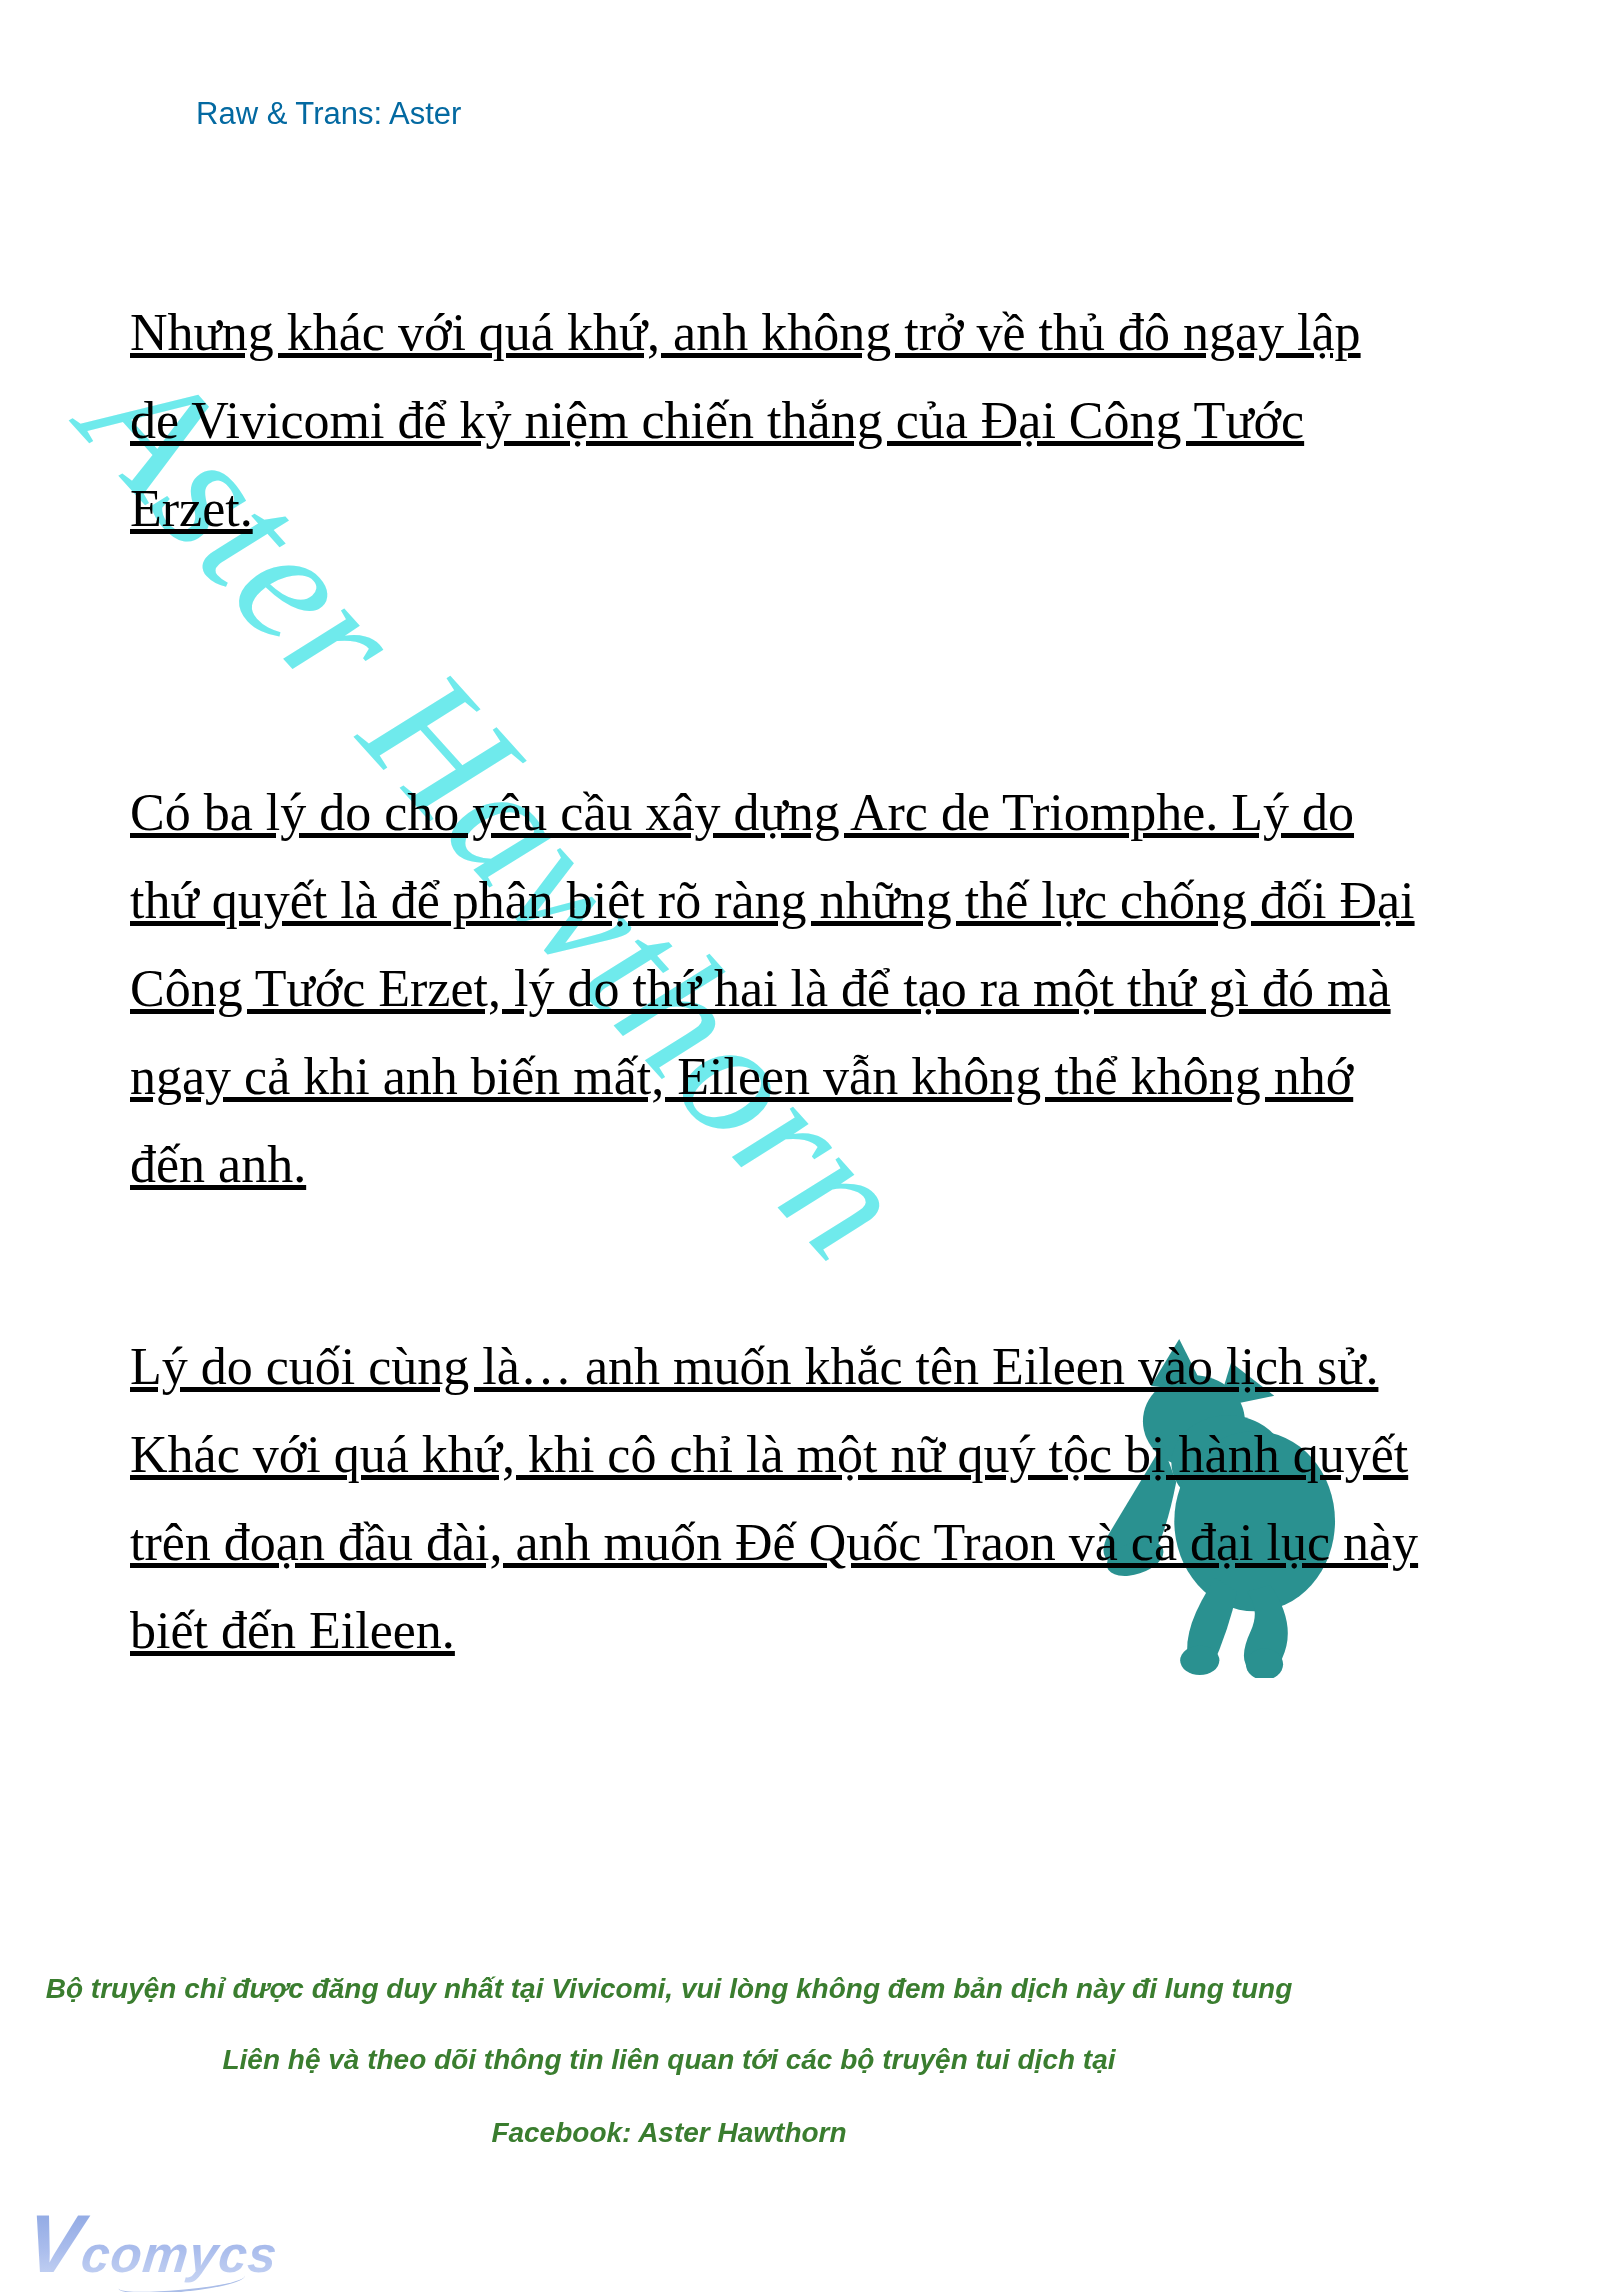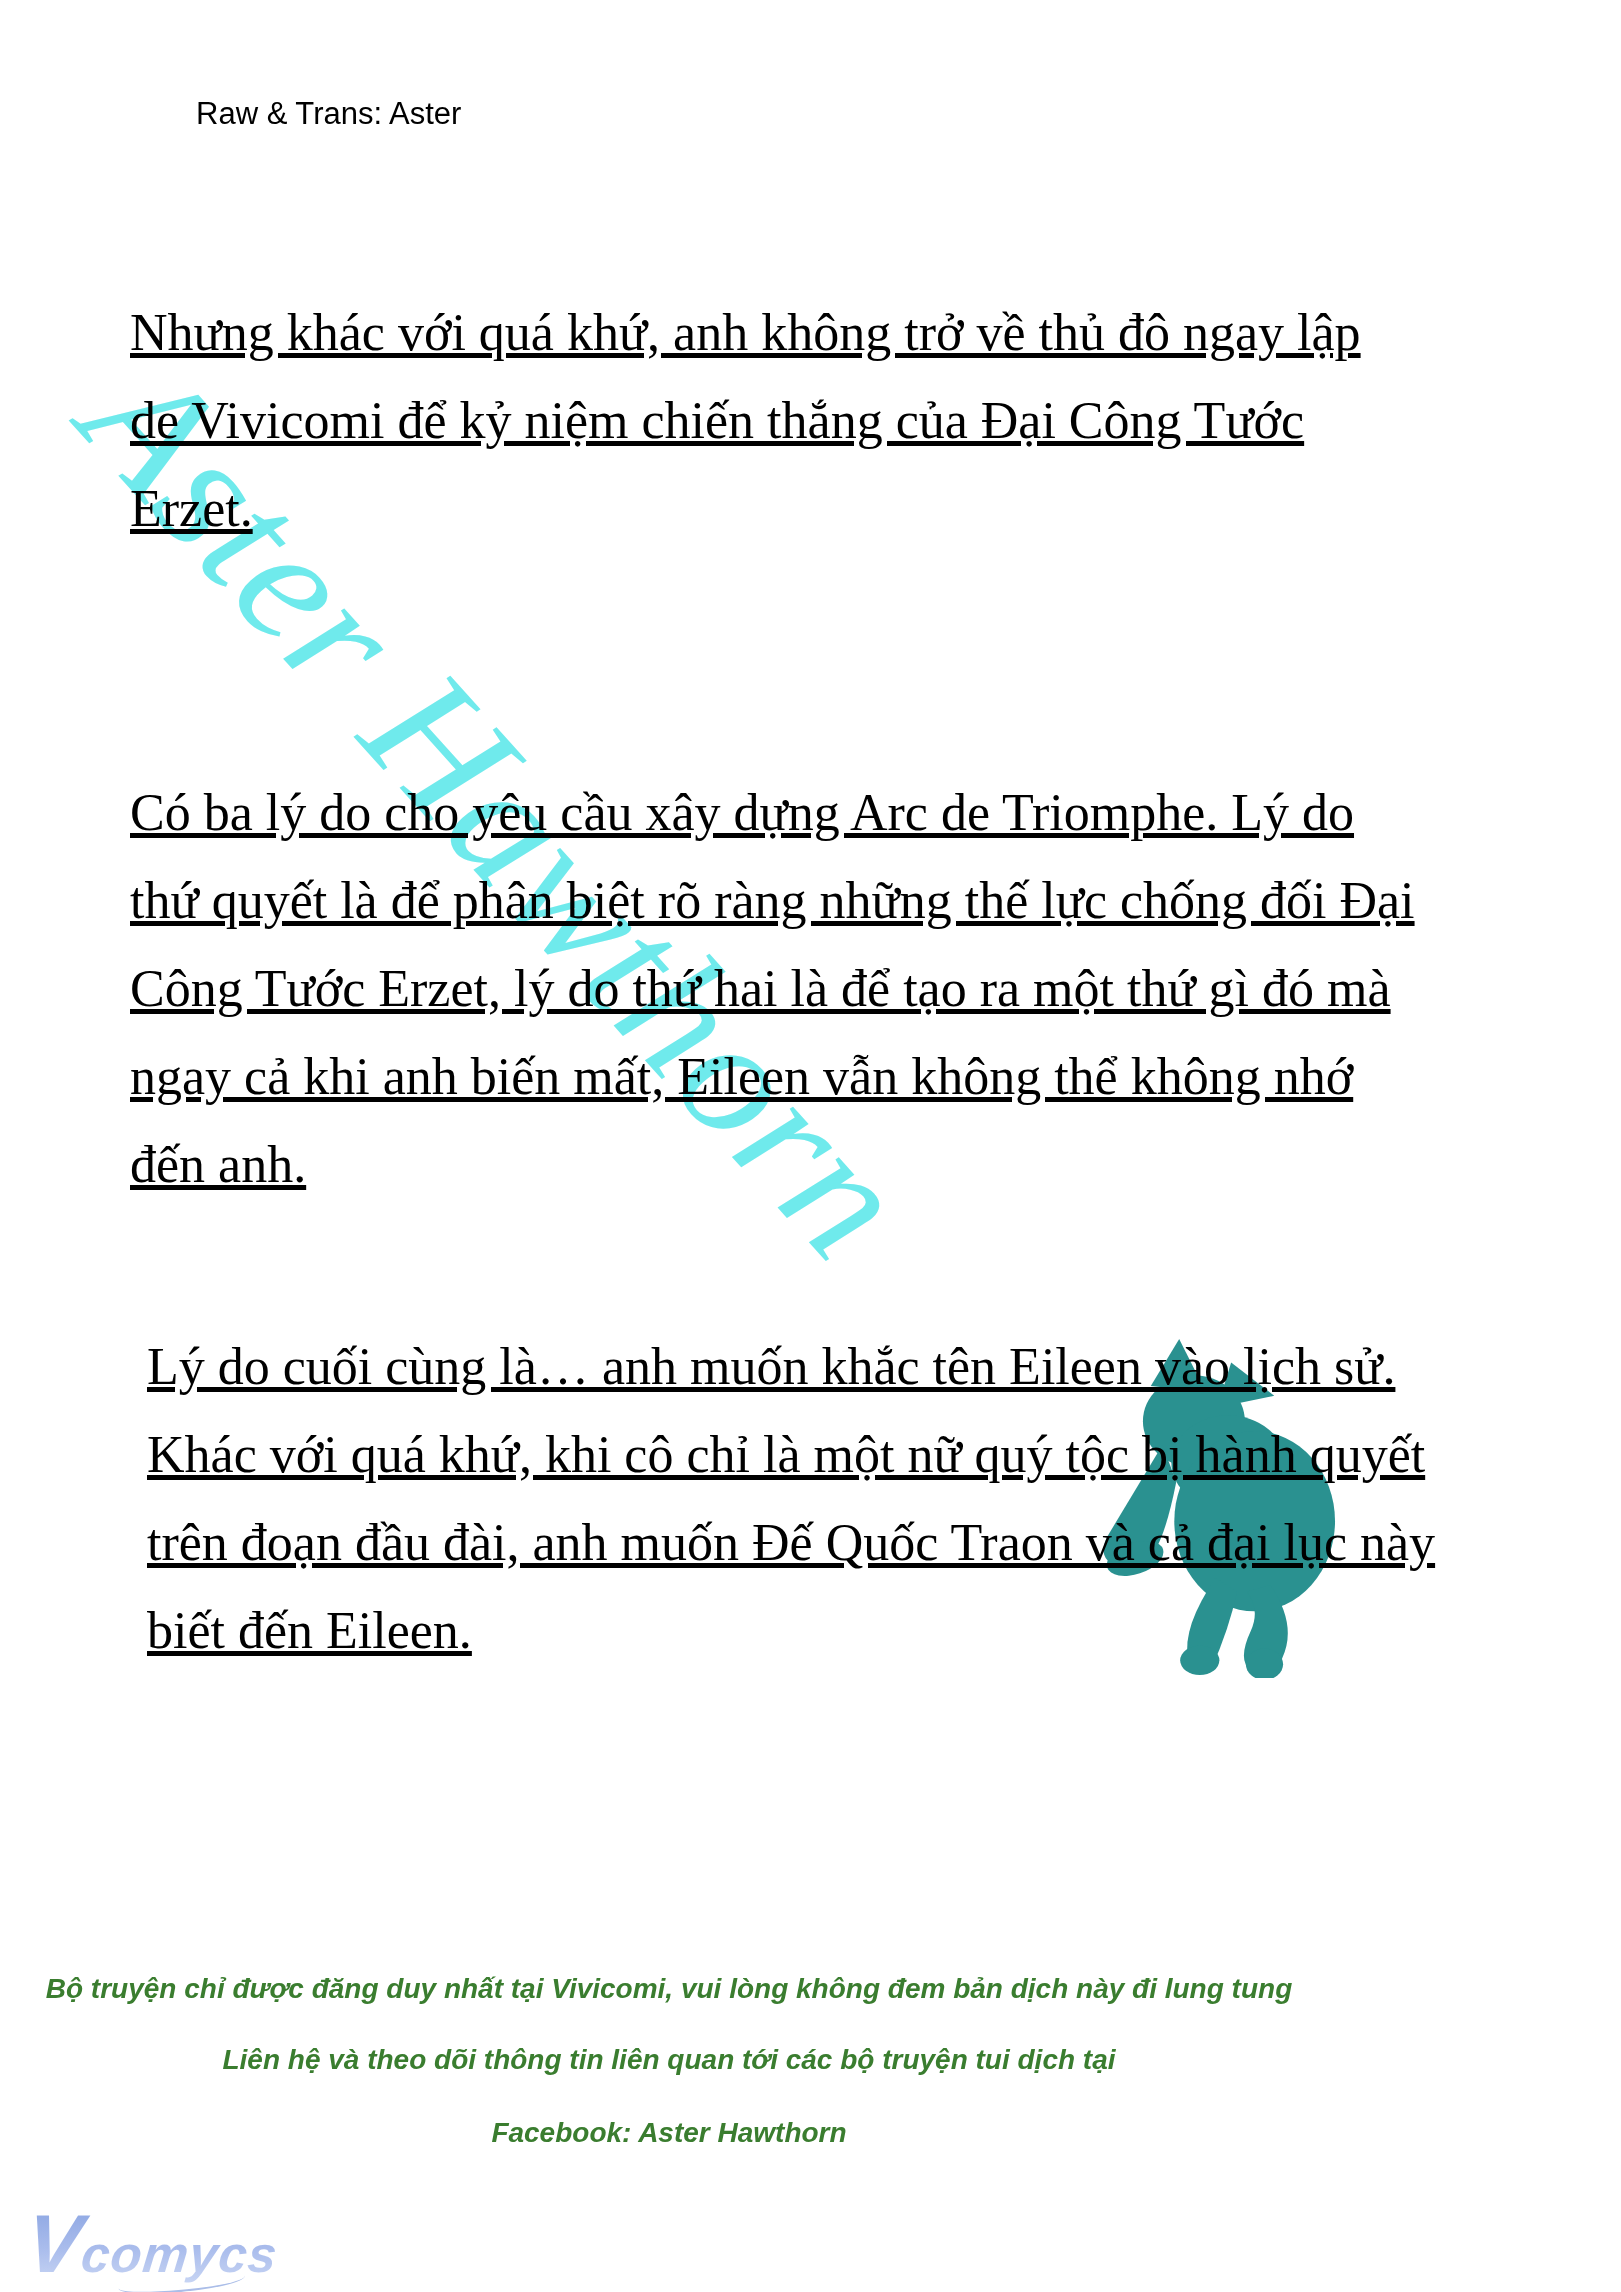--- a/index.html
+++ b/index.html
@@ -9,21 +9,21 @@
     background: #ffffff;
     overflow: hidden;
     font-family: "Liberation Serif", serif;
   }
 
   .header {
     position: absolute;
     left: 196px; top: 96px;
     font-family: "Liberation Sans", sans-serif;
     font-size: 31px;
-    color: #000000;
+    color: #0369a1;
     z-index: 3;
     white-space: nowrap;
   }
 
   
   .watermark {
     position: absolute;
     left: 191px; top: 323px;
     transform: rotate(48deg);
     transform-origin: 0 0;
@@ -48,21 +48,21 @@
     left: 130px;
     font-size: 52px;
     line-height: 88px;
     color: #000000;
     z-index: 2;
     text-decoration: underline;
   }
   .para .line { white-space: nowrap; }
   .para-1 { top: 289px; }
   .para-2 { top: 769px; }
-  .para-3 { top: 1323px; margin-left: 17px; }
+  .para-3 { top: 1323px; }
 
   .footer-line {
     position: absolute;
     left: 0; width: 1338px;
     text-align: center;
     font-family: "Liberation Sans", sans-serif;
     font-weight: bold;
     font-style: italic;
     font-size: 28px;
     color: #3a7d2f;

